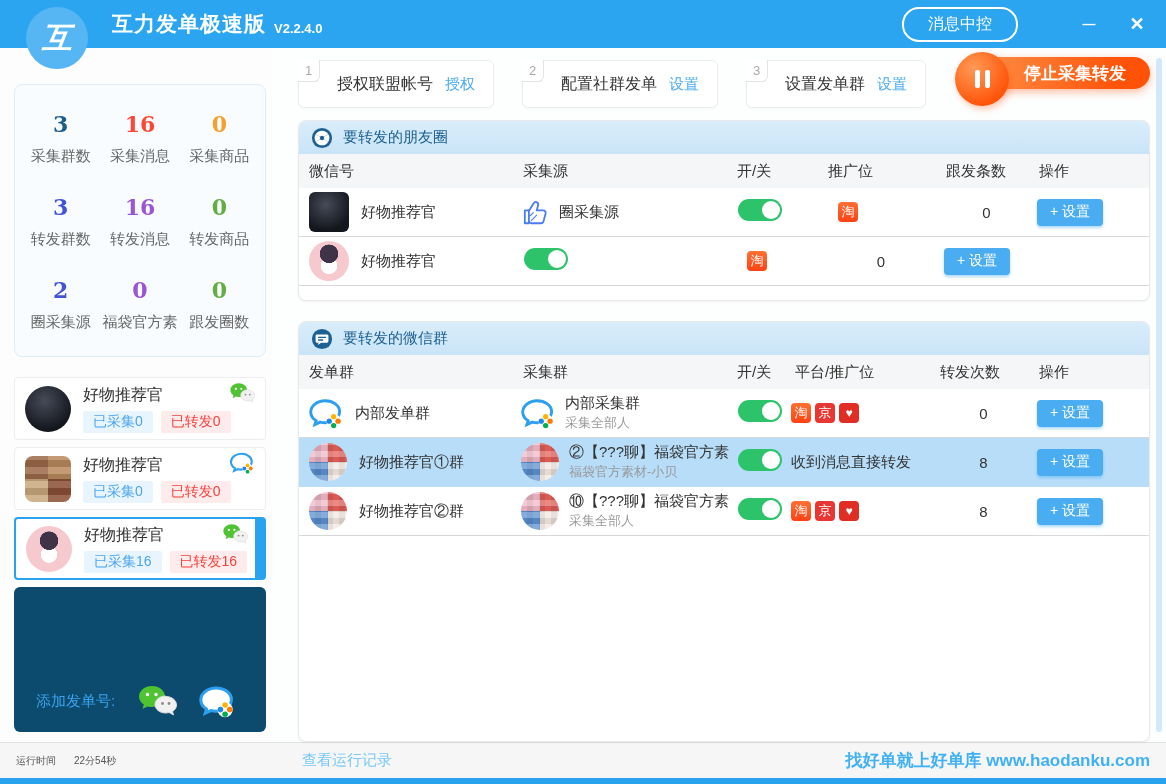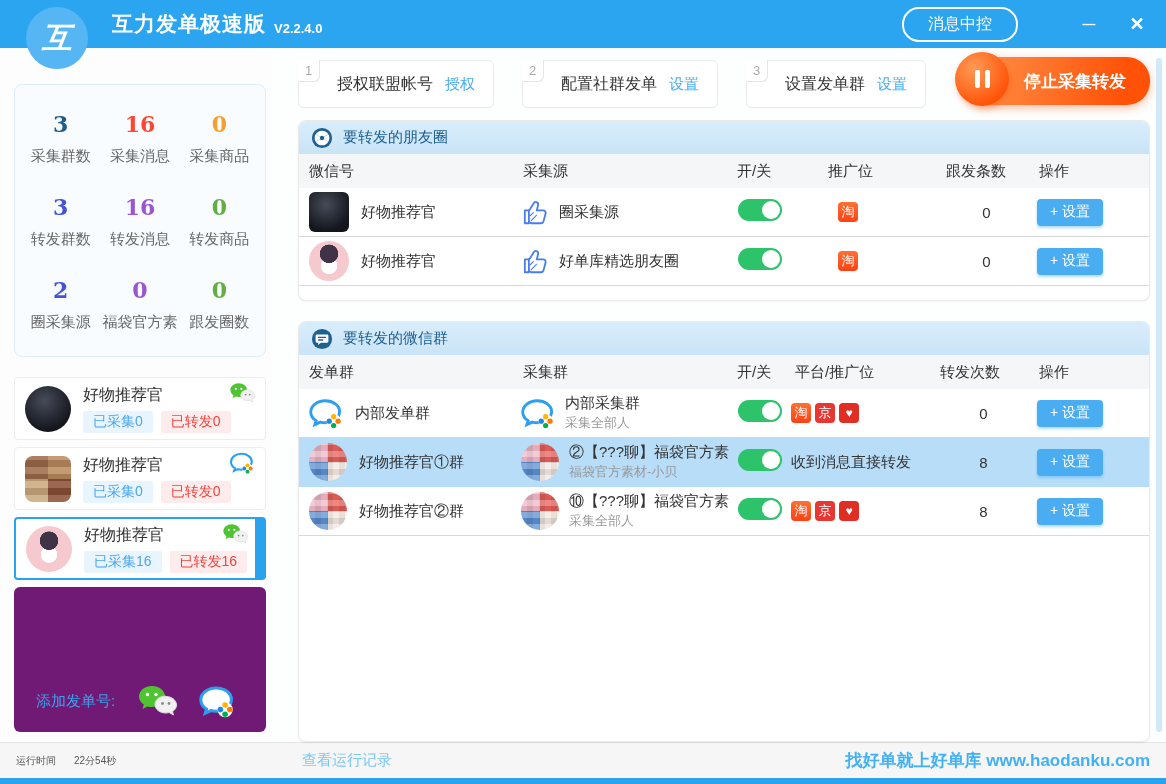--- a/index.html
+++ b/index.html
@@ -50,38 +50,38 @@
              radial-gradient(circle at 50% 62%, #ffffff 0 8px, rgba(0,0,0,0) 8.5px),
              #f6c9ce; }
   .acc-info { display:flex; flex-direction:column; gap:5px; }
   .acc-name { font-size:16px; color:#333; }
   .acc-badges { display:flex; gap:8px; }
   .badge-collect { font-size:14px; color:#4aa5f0; background:#e9f5fe; padding:2px 10px; border-radius:2px; }
   .badge-forward { font-size:14px; color:#f5413d; background:#fdeceb; padding:2px 10px; border-radius:2px; }
   .acc-corner { position:absolute; top:4px; right:10px; width:26px; height:22px; }
   .acc-item.selected .acc-corner { right:16px; }
 
-  .add-card { flex:1; background:#701a75; border-radius:6px; display:flex; align-items:flex-end; padding:0 8px 14px 22px; }
+  .add-card { flex:1; background:#0c4a6e; border-radius:6px; display:flex; align-items:flex-end; padding:0 8px 14px 22px; }
   .add-row { display:flex; align-items:center; gap:22px; }
   .add-label { color:#3aa3ef; font-size:15px; }
   .add-ic1 { width:40px; height:34px; cursor:pointer; }
   .add-ic2 { width:36px; height:33px; cursor:pointer; }
 
   
   .main { flex:1; position:relative; padding:12px 16px 0 26px; display:flex; flex-direction:column; min-width:0; }
   .steps-row { display:flex; gap:28px; height:48px; margin-bottom:12px; flex:0 0 48px; }
   .step-card { position:relative; background:#fff; border:1px solid #ececec; border-radius:6px;
           display:flex; align-items:center; padding:0 18px 0 38px; box-shadow:0 1px 2px rgba(0,0,0,.03); }
   .step-num { position:absolute; top:-1px; left:-1px; width:22px; height:22px; border:1px solid #e4e4e4;
           border-top:none; border-left:none; border-bottom-right-radius:6px; color:#aaa; font-size:13px;
           display:flex; align-items:center; justify-content:center; background:#fff; }
   .step-label { font-size:16px; color:#333; }
   .step-action { font-size:15px; color:#4aacf1; margin-left:12px; cursor:pointer; }
 
-  .stop-btn { position:absolute; top:9px; right:16px; height:48px; border:none; cursor:pointer;
+  .stop-btn { position:absolute; top:9px; right:16px; height:32px; border:none; cursor:pointer;
           background:linear-gradient(100deg,#ff964f 0%,#ff5207 85%); border-radius:23px;
           color:#fff; font-size:17px; font-weight:bold; padding:0 24px 0 62px; font-family:inherit;
           box-shadow:0 3px 8px rgba(255,90,20,.4); z-index:4; }
   .stop-circle { position:absolute; left:-7px; top:-5px; width:54px; height:54px; border-radius:50%;
           background:radial-gradient(circle at 35% 30%, #ff9a55, #ff5207 75%);
           display:flex; align-items:center; justify-content:center; gap:5px; box-shadow:2px 3px 6px rgba(255,90,20,.35); }
   .pause-bar { width:5px; height:18px; background:#fff; border-radius:2px; }
 
   .panel { background:#fff; border:1px solid #e9e9e9; border-radius:8px; box-shadow:0 1px 3px rgba(0,0,0,.05); overflow:hidden; }
   .panel-moments { flex:0 0 181px; }
@@ -360,30 +360,20 @@
               <span class="pbadge pb-tao">淘</span>
             </div>
           <div class="cell-count">0</div>
           <div class="cell-action"><button class="settings-btn">+ 设置</button></div>
         </div>
         <div class="trow grid-t1">
           <div class="cell-name">
               <span class="rnd-avatar acc-avatar av-pink" style="margin:0"></span>
               <span>好物推荐官</span>
             </div>
-          <div class="cell-src">
-              <span class="thumb-icon icon-thumb">
-<svg viewBox="0 0 26 28" fill="none" stroke="#4a7cf0" stroke-width="1.7" stroke-linejoin="round" stroke-linecap="round" style="width: 100%; height: 100%; display: block;">
-  <path d="M3.5 12.5h3.8v12H3.5z"></path>
-  <path d="M7.3 23.2l2 1.3h9.2c1.2 0 2.2-.8 2.5-2l1.9-7.2c.4-1.4-.7-2.8-2.2-2.8h-6l1.2-5.1c.3-1.2-.4-2.4-1.6-2.7-1-.3-2 .2-2.5 1.1L8.6 11l-1.3 1.5"></path>
-  <path d="M11.5 14.5l-3 3M14.5 17l-5 5" stroke-width="1"></path>
-</svg>
-</span>
-              <span class="src-text">好单库精选朋友圈</span>
-            </div>
           <div class="cell-switch"><span class="toggle"></span></div>
           <div class="cell-promo">
               <span class="pbadge pb-tao">淘</span>
             </div>
           <div class="cell-count">0</div>
           <div class="cell-action"><button class="settings-btn">+ 设置</button></div>
         </div>
       </section>
 
       <section class="panel panel-groups">

